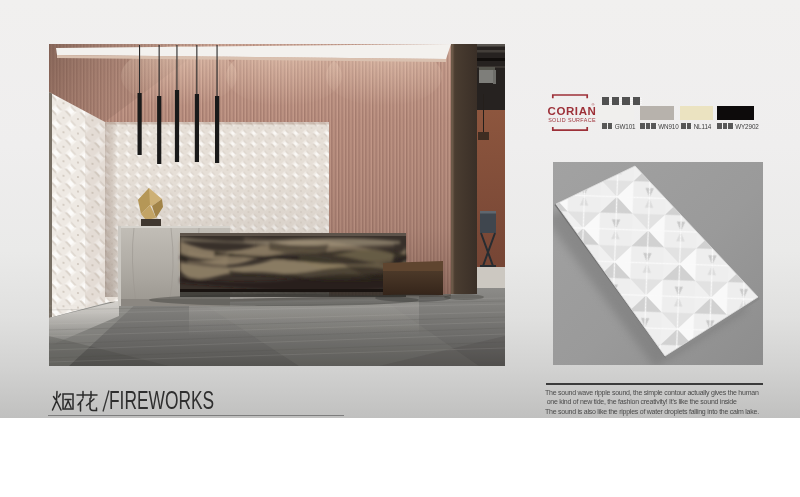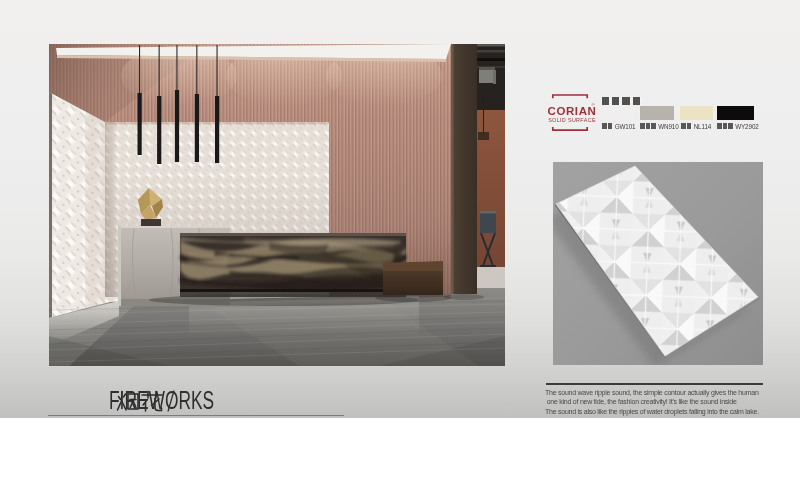--- a/index.html
+++ b/index.html
@@ -286,21 +286,21 @@
 </svg>
 </div>
 
 <div class="abs" style="left:546px;top:383px;width:217px;height:2px;background:#3b3b3b;"></div>
 
 <div class="abs" style="left:545px;top:388px;width:230px;font-size:7px;line-height:9.3px;color:#4a4a4a;letter-spacing:-0.25px;white-space:pre;">The sound wave ripple sound, the simple contour actually gives the human
  one kind of new tide, the fashion creativity! It's like the sound inside
 The sound is also like the ripples of water droplets falling into the calm lake.
 The ups and downs of the waves bring a kind of wave light Sparkling feeling</div>
 
-<div class="abs" style="left:50px;top:388px;width:300px;height:26px;text-align:center;">
+<div class="abs" style="left:50px;top:388px;width:300px;height:26px;">
 <svg width="170" height="26" viewBox="0 0 170 26">
 <g stroke="#2b2b2b" stroke-width="1.5" fill="none" stroke-linecap="round">
 
 <path d="M3.5,8.5 L5.5,11.5 M10.5,6 L8.5,9 M7,3.5 L6.5,13 L2.5,22 M6.7,13 L11,22"></path>
 <path d="M13,6 h10 v15 h-10 z M15,11.5 h6 M18,11.5 L18.2,14 M18.2,13 L15.2,19.5 M18.2,13 L21,19.5"></path>
 
 <path d="M27,7 h20 M33,3.5 V10 M41,3.5 V10 M32.5,11.5 L28,17 M30.5,14.5 V23 M44,11 L36.5,17.5 M40,10.5 V19.5 Q40,22.5 43,22.5 L46.5,22.5 L46.5,20"></path>
 </g>
 
 <path d="M59,2.5 L53,23.5" stroke="#333" stroke-width="1.3"></path>

